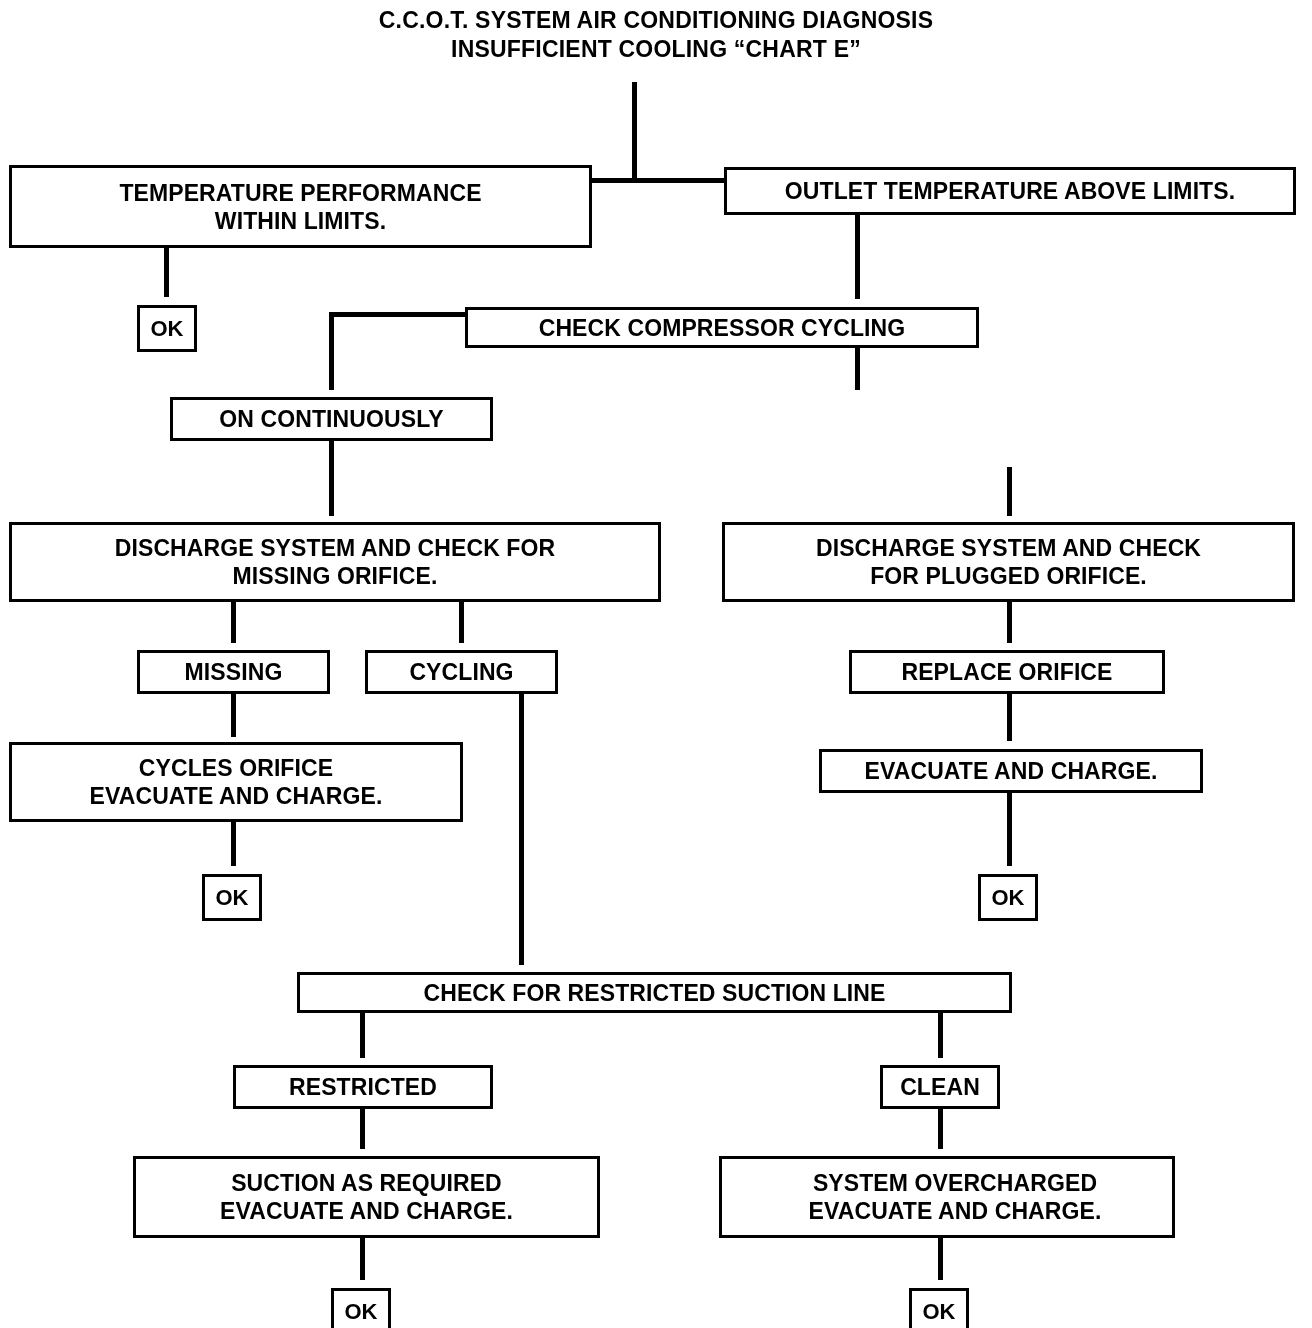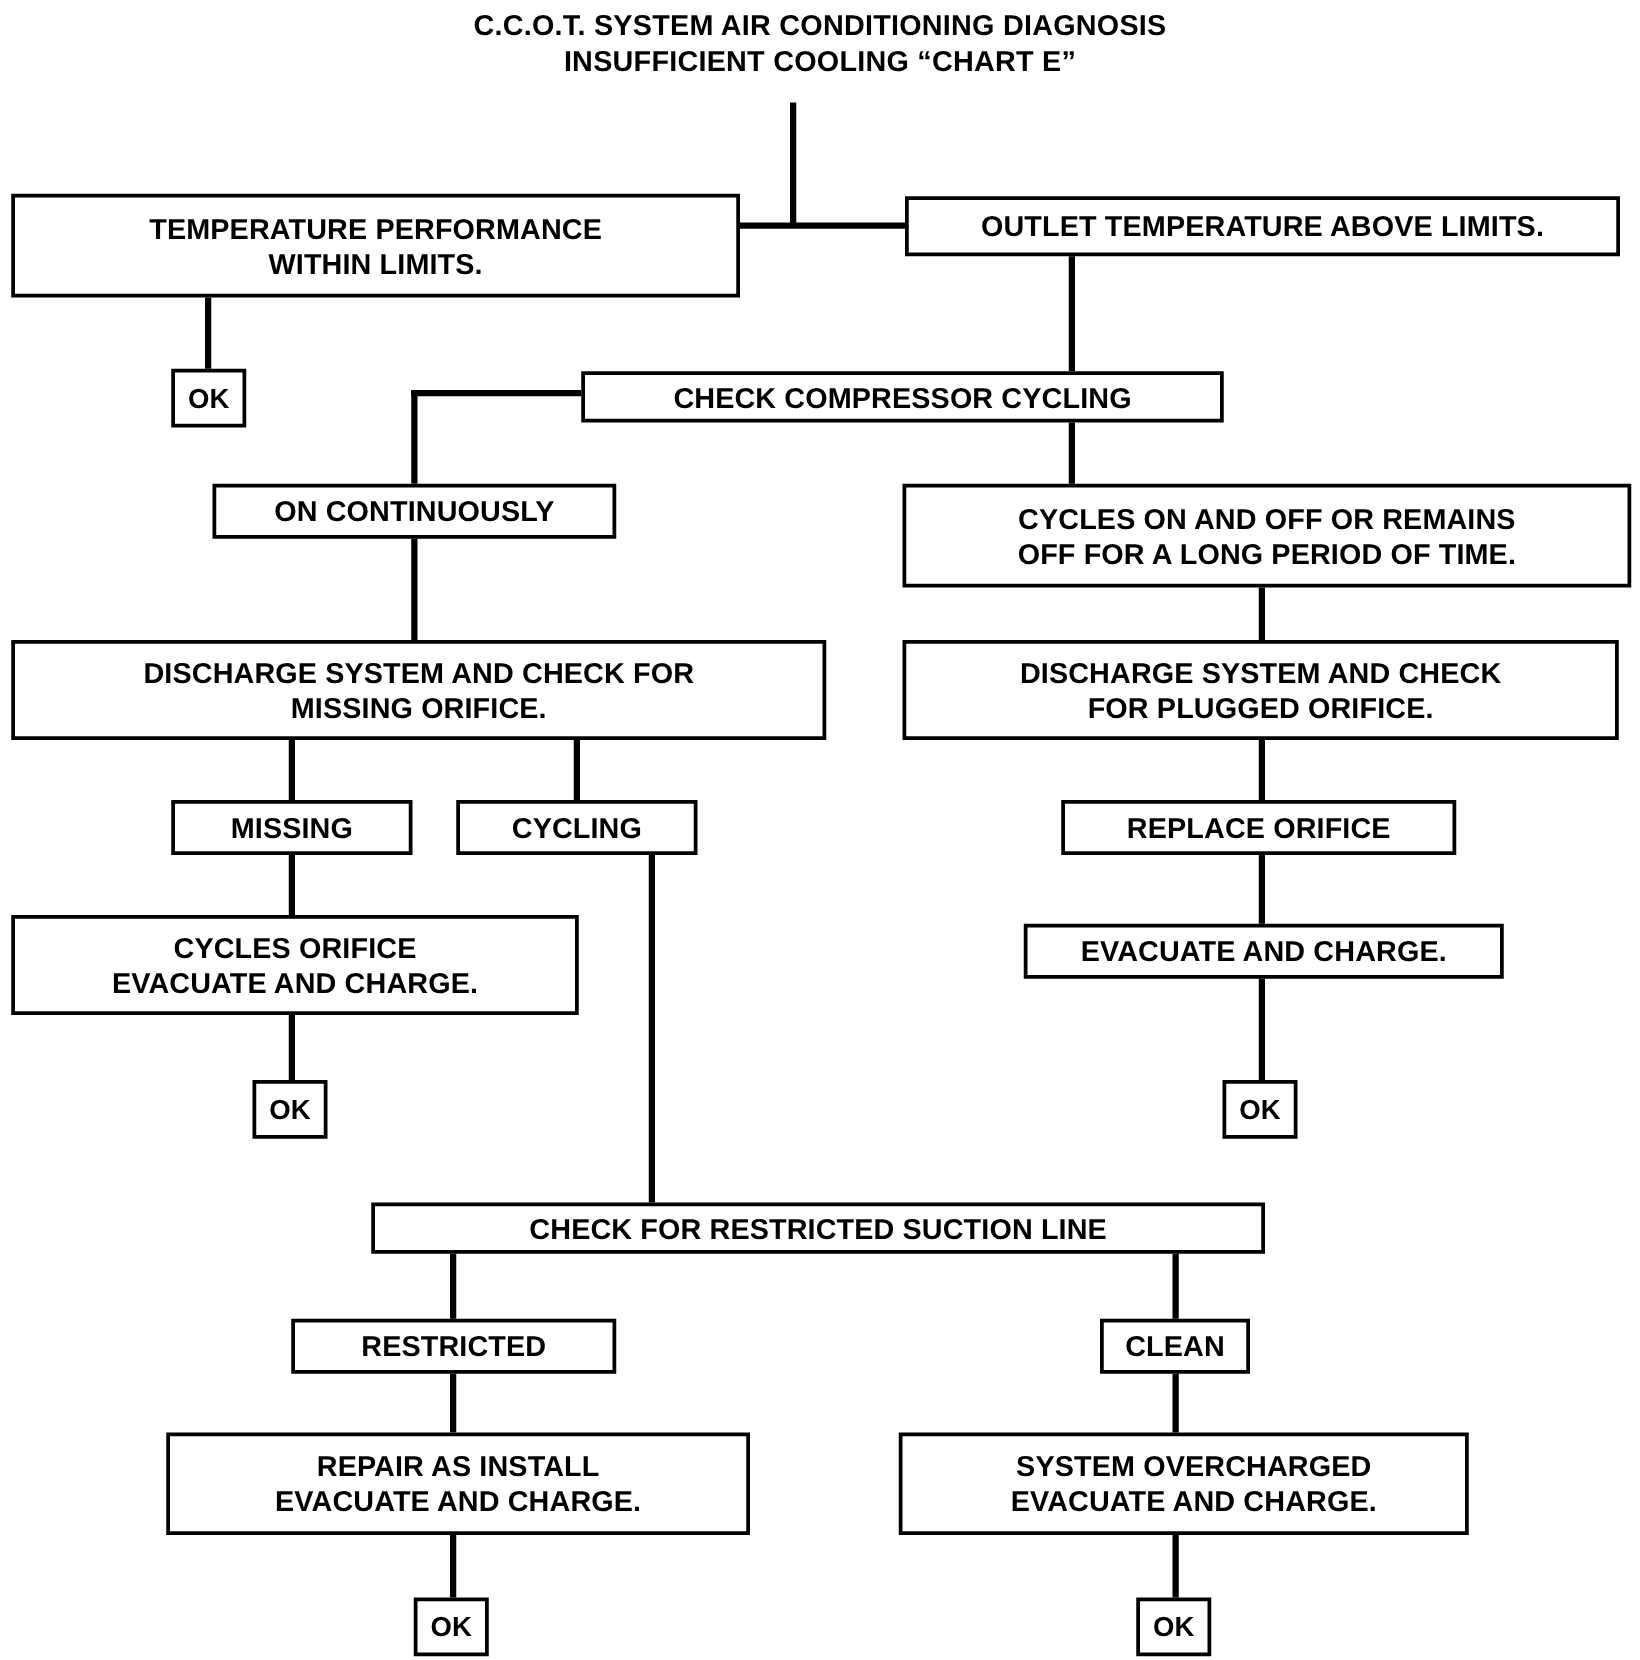--- a/index.html
+++ b/index.html
@@ -38,20 +38,21 @@
     display: flex;
     align-items: center;
     justify-content: center;
     text-align: center;
     font-size: 23px;
     font-weight: bold;
     line-height: 28px;
     letter-spacing: 0.1px;
     padding: 0 6px;
     z-index: 2;
+    margin-top: 10px;
   }
   .box.small {
     font-size: 22px;
     border-width: 3px;
   }
   .box .txt { display: block; }
   .box .txt span { display: block; }
 
   .vline {
     position: absolute;
@@ -145,26 +146,20 @@
       <span>CHECK COMPRESSOR CYCLING</span>
     </span>
   </div>
 
   <div class="box" style="left:170px; top:387px; width:323px; height:44px;">
     <span class="txt">
       <span>ON CONTINUOUSLY</span>
     </span>
   </div>
 
-  <div class="box" style="left:722px; top:387px; width:583px; height:83px;">
-    <span class="txt">
-      <span>CYCLES ON AND OFF OR REMAINS</span>
-      <span>OFF FOR A LONG PERIOD OF TIME.</span>
-    </span>
-  </div>
 
   <div class="box" style="left:9px; top:512px; width:652px; height:80px;">
     <span class="txt">
       <span>DISCHARGE SYSTEM AND CHECK FOR</span>
       <span>MISSING ORIFICE.</span>
     </span>
   </div>
 
   <div class="box" style="left:722px; top:512px; width:573px; height:80px;">
     <span class="txt">
@@ -229,21 +224,21 @@
   </div>
 
   <div class="box" style="left:880px; top:1055px; width:120px; height:44px;">
     <span class="txt">
       <span>CLEAN</span>
     </span>
   </div>
 
   <div class="box" style="left:133px; top:1146px; width:467px; height:82px;">
     <span class="txt">
-      <span>REPAIR AS INSTALL</span>
+      <span>SUCTION AS REQUIRED</span>
       <span>EVACUATE AND CHARGE.</span>
     </span>
   </div>
 
   <div class="box" style="left:719px; top:1146px; width:456px; height:82px;padding-left:22px;">
     <span class="txt">
       <span>SYSTEM OVERCHARGED</span>
       <span>EVACUATE AND CHARGE.</span>
     </span>
   </div>

